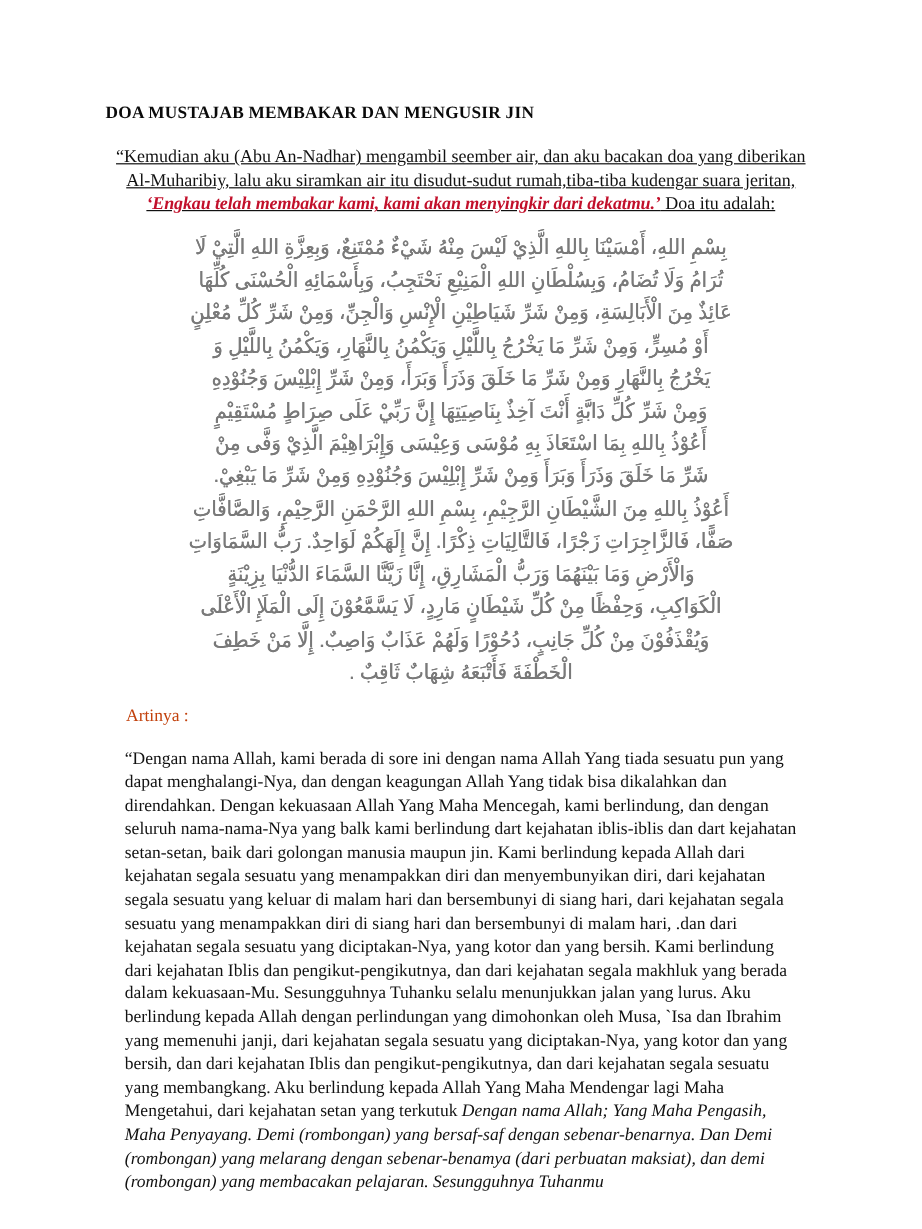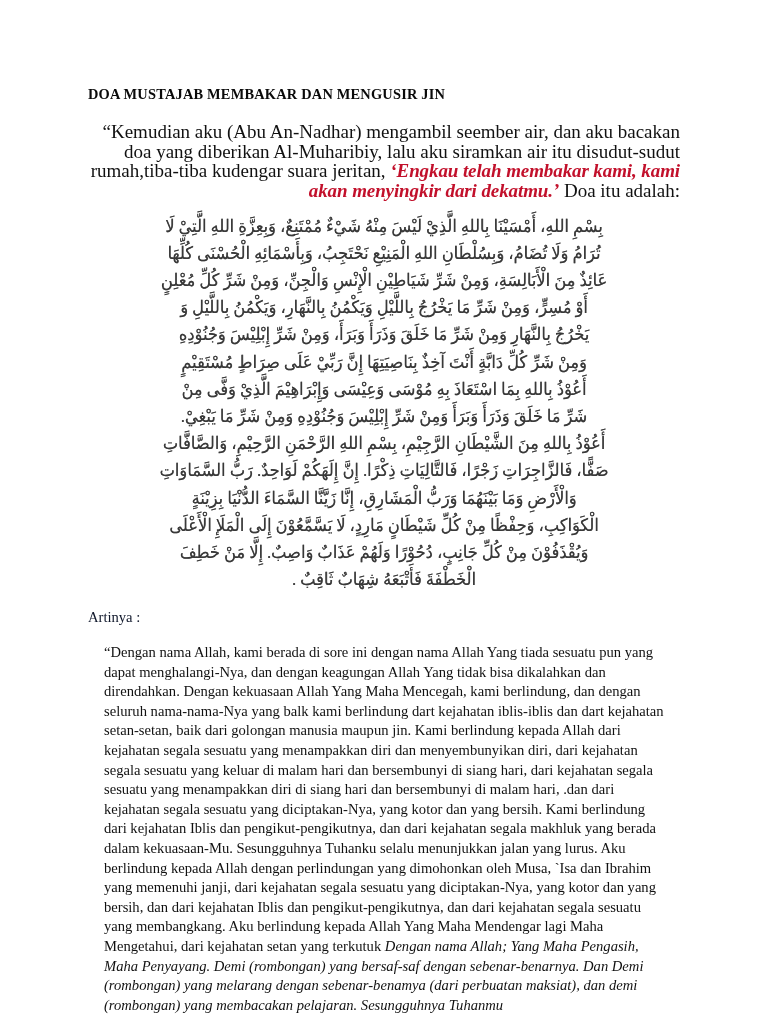--- a/index.html
+++ b/index.html
@@ -38,63 +38,64 @@
     font-weight: bold;
     letter-spacing: 0.2px;
     line-height: 1.2;
     margin: 0 0 19px 0;
     color: #0a0a0a;
     font-family: "Liberation Serif", "DejaVu Serif", serif;
   }
 
   
   .intro-para {
-    font-size: 19px;
+    font-size: 15px;
     line-height: 19.6px;
     margin: 0 0 0 0;
-    text-align: right;
+    text-align: center;
     color: #111111;
+    text-decoration: underline;
   }
   .intro-para .quote-red {
     color: #c2102b;
     font-style: italic;
     font-weight: bold;
     letter-spacing: -0.1px;
   }
 
   
   .arabic-block {
     margin: 12px 0 0 0;
     padding: 0;
     width: 592px;
     direction: rtl;
     text-align: center;
-    font-family: Liberation Serif, serif;
-    color: #be185d;
+    font-family: Liberation Sans, sans-serif;
+    color: #3b82f6;
     
     filter: contrast(1.12) saturate(0);
   }
   .arabic-line {
     display: block;
     font-size: 17.5px;
     line-height: 27.2px;
     letter-spacing: 0px;
     white-space: nowrap;
     transform: scaleX(0.93);
     transform-origin: center;
     text-shadow: 0.3px 0 0 rgba(10,10,10,0.55);
   }
   .arabic-line.last-0 { text-align: center; }
 
   
   .artinya-label {
     font-size: 14.6px;
     line-height: 19.6px;
-    margin: 14px 0 0 0;
-    color: #0f172a;
+    margin: 14px 0 0 17px;
+    color: #c2410c;
   }
 
   
   .translation-para {
     font-size: 14.6px;
     line-height: 19.6px;
     margin: 16px;
     text-align: left;
     color: #111111;
   }

